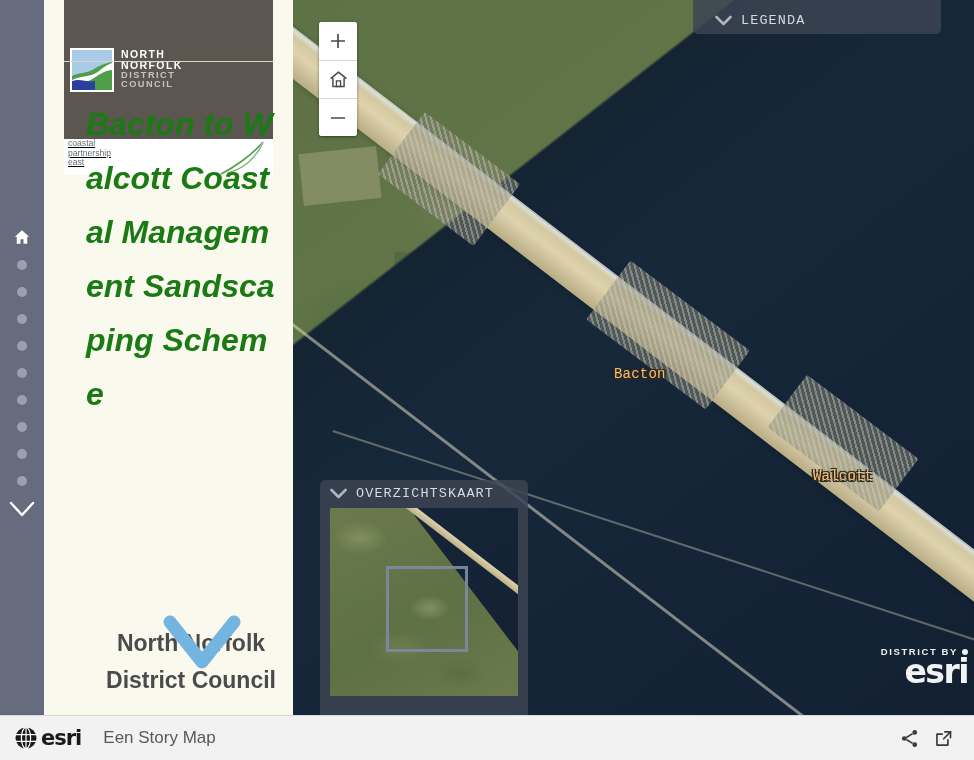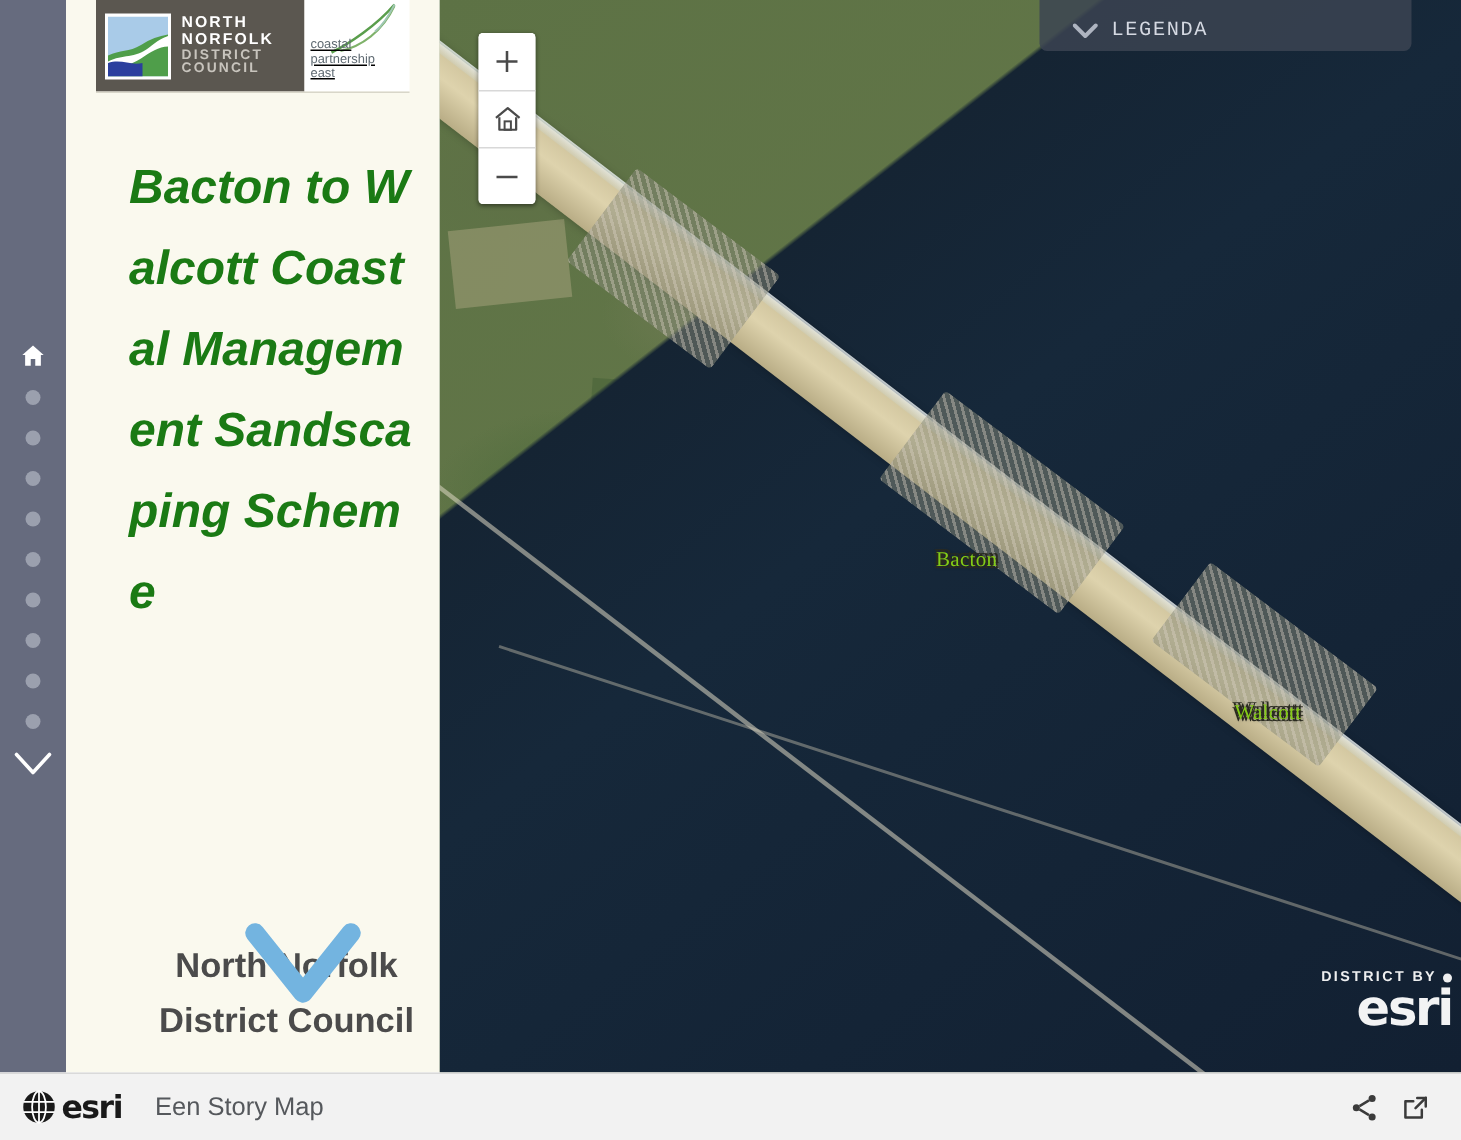--- a/index.html
+++ b/index.html
@@ -81,31 +81,30 @@
     position: absolute;
     background:
       repeating-linear-gradient(38deg, rgba(190,185,170,.55) 0 2px, rgba(120,125,105,.25) 2px 5px),
       rgba(150,150,135,.35);
     border-radius: 3px;
   }
 
   
   .place-label {
     position: absolute;
-    color: #84cc16;
+    color: #fdba74;
     font-size: 14px;
-    font-family: Liberation Serif, serif;
+    font-family: Liberation Mono, monospace;
     letter-spacing: .2px;
     text-shadow:
       -1.5px -1.5px 0 #2a2a20, 1.5px -1.5px 0 #2a2a20,
       -1.5px  1.5px 0 #2a2a20, 1.5px  1.5px 0 #2a2a20,
        0 0 3px #2a2a20;
     white-space: nowrap;
     pointer-events: none;
-    margin-left: 10px;
   }
 
   
   .zoom-stack {
     position: absolute; left: 319px; top: 22px;
     width: 38px;
     background: #ffffff;
     border-radius: 3px;
     box-shadow: 0 1px 3px rgba(0,0,0,.45);
     overflow: hidden;
@@ -249,20 +248,21 @@
     width: 249px; height: 715px;
     background: #faf9ee;
     overflow: hidden;
     z-index: 48;
   }
   .logo-bar {
     position: absolute; left: 20px; top: 0;
     width: 209px; height: 61px;
     display: flex;
     border-bottom: 0;
+    flex-direction: column;
   }
   .logo-nndc {
     flex: 0 0 139px;
     background: #5b5750;
     display: flex; align-items: center; gap: 7px;
     padding: 0 5px 0 6px;
   }
   .logo-mark {
     width: 44px; height: 44px; flex: 0 0 44px;
     background: #fff; padding: 2px;
@@ -424,20 +424,34 @@
 
   <div class="panel-legend">
     <div class="panel-head" style="padding-bottom:0;">
       <svg class="chev-v" width="17" height="11" viewBox="0 0 17 11">
         <path d="M1.5 2 L8.5 9 L15.5 2" stroke="#aeb4c0" stroke-width="2.6" fill="none" stroke-linecap="round" stroke-linejoin="round"></path>
       </svg>
       <span class="panel-title">LEGENDA</span>
     </div>
   </div>
 
+  <div class="panel-overview">
+    <div class="panel-head">
+      <svg class="chev-v" width="17" height="11" viewBox="0 0 17 11">
+        <path d="M1.5 2 L8.5 9 L15.5 2" stroke="#aeb4c0" stroke-width="2.6" fill="none" stroke-linecap="round" stroke-linejoin="round"></path>
+      </svg>
+      <span class="panel-title">OVERZICHTSKAART</span>
+    </div>
+    <div class="inset">
+      <div class="inset-land"></div>
+      <div class="inset-sea"></div>
+      <div class="inset-beach"></div>
+      <div class="inset-extent"></div>
+    </div>
+  </div>
 
   <div class="rail">
     <div class="rail-home">
       <svg width="18" height="18" viewBox="0 0 24 24">
         <path d="M2.5 11.5 L12 3 L21.5 11.5 L19 11.5 L19 21 L14 21 L14 15 L10 15 L10 21 L5 21 L5 11.5 Z" fill="#ffffff"></path>
       </svg>
     </div>
     <div class="rail-dot" style="top:260px;"></div>
     <div class="rail-dot" style="top:287px;"></div>
     <div class="rail-dot" style="top:314px;"></div>

